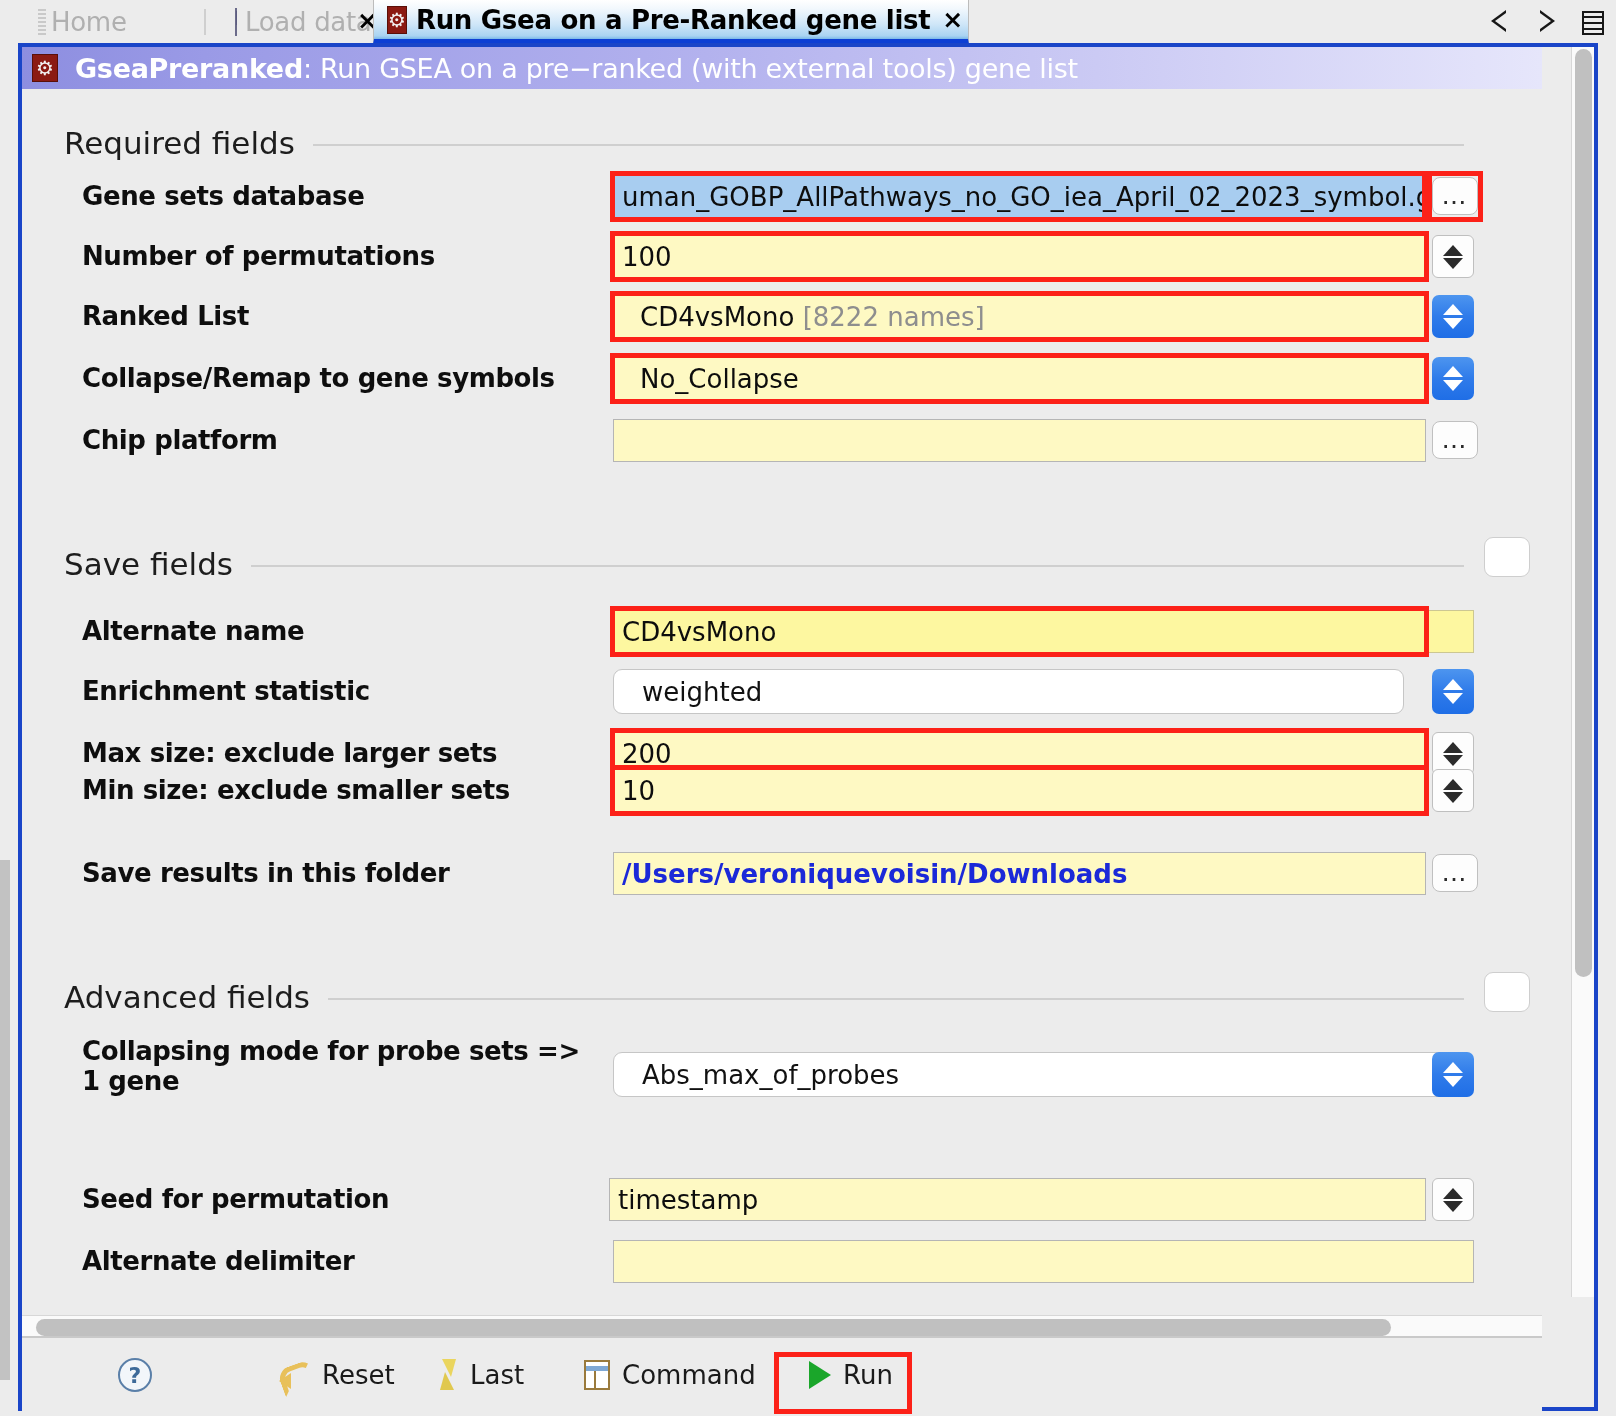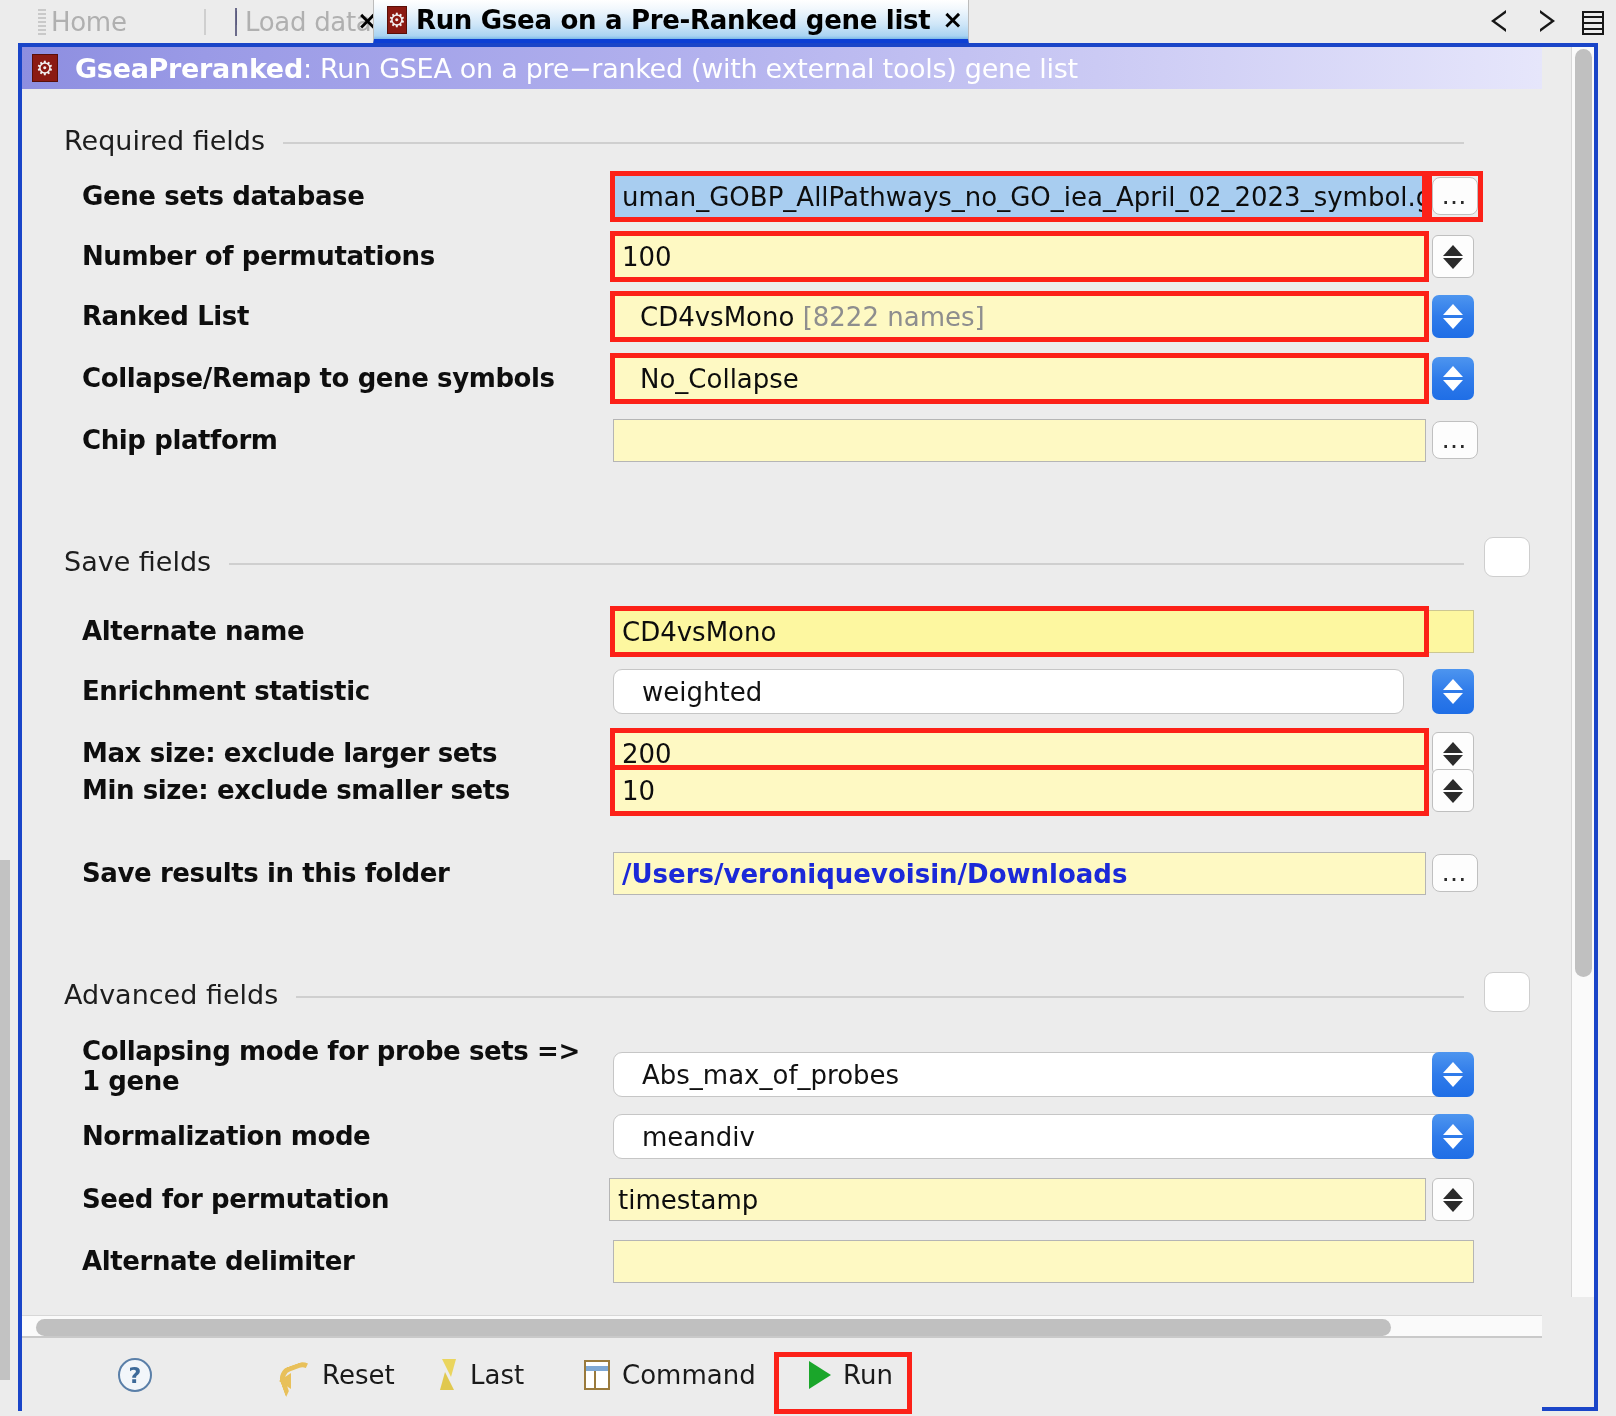--- a/index.html
+++ b/index.html
@@ -145,21 +145,21 @@
     position: absolute; left: 0; top: 0;
     width: 1490px; height: 1208px;
   }
 
   
   .section {
     position: absolute; left: 42px;
     display: flex; align-items: center; width: 1400px;
   }
   .section .slabel {
-    font-size: 27px; color: #1d1d1d; white-space: nowrap;
+    font-size: 31px; color: #1d1d1d; white-space: nowrap;
     font-family: "DejaVu Sans", sans-serif;
   }
   .section .srule {
     flex: 1; height: 2px; background: #cfcfcf; margin-left: 18px; margin-top:4px;
   }
 
   .row { position: absolute; left: 42px; width: 1420px; height: 50px; }
   .rlabel {
     position: absolute; left: 18px; top: 50%;
     transform: translateY(-50%);
@@ -469,28 +469,20 @@
 
     <div class="row" style="top:945px;height:78px;">
       <span class="rlabel two" style="width:500px;">Collapsing mode for probe sets =&gt; 1 gene</span>
       <span class="rcombo" style="left:549px;top:18px;width:861px;height:45px;">Abs_max_of_probes</span>
       <span class="combo" style="left:1368px;top:18px;height:45px;">
         <span class="up"></span>
         <span class="dn"></span>
       </span>
     </div>
 
-    <div class="row" style="top:1022px;">
-      <span class="rlabel">Normalization mode</span>
-      <span class="rcombo" style="left:549px;top:3px;width:861px;height:45px;">meandiv</span>
-      <span class="combo" style="left:1368px;top:3px;height:45px;">
-        <span class="up"></span>
-        <span class="dn"></span>
-      </span>
-    </div>
 
     <div class="row" style="top:1085px;">
       <span class="rlabel">Seed for permutation</span>
       <span class="fld" style="left:545px;top:4px;width:817px;height:43px;">timestamp</span>
       <span class="spin" style="left:1368px;top:4px;height:43px;">
         <span class="up"></span>
         <span class="dn"></span>
       </span>
     </div>
 

